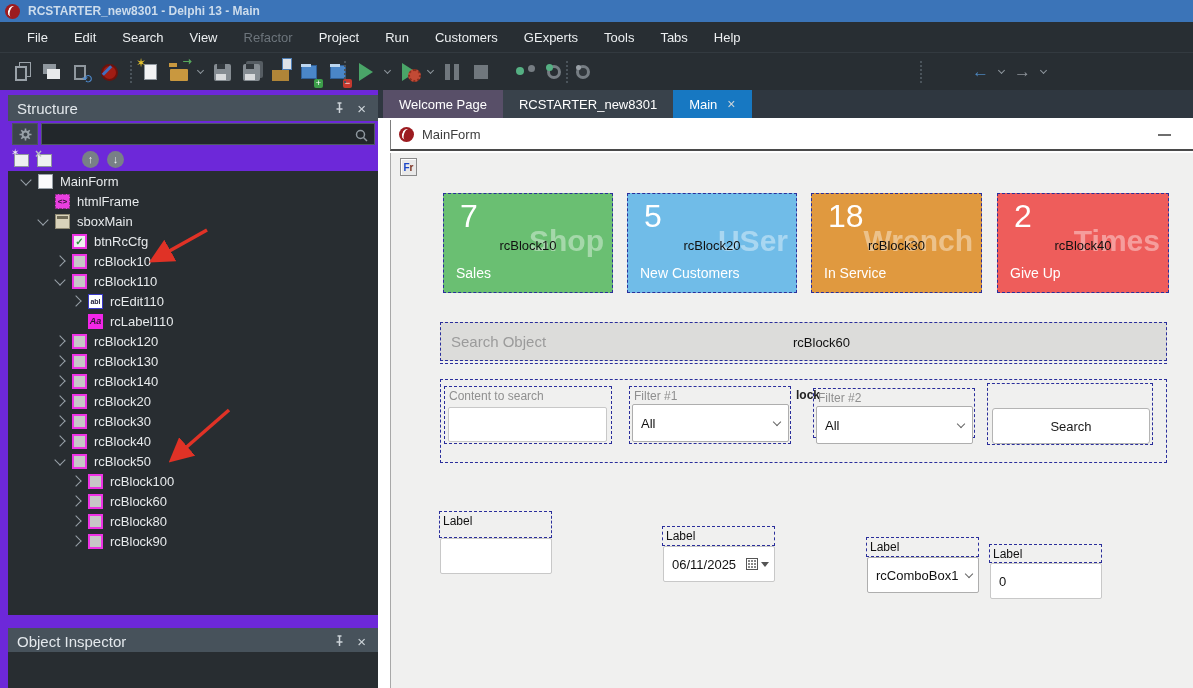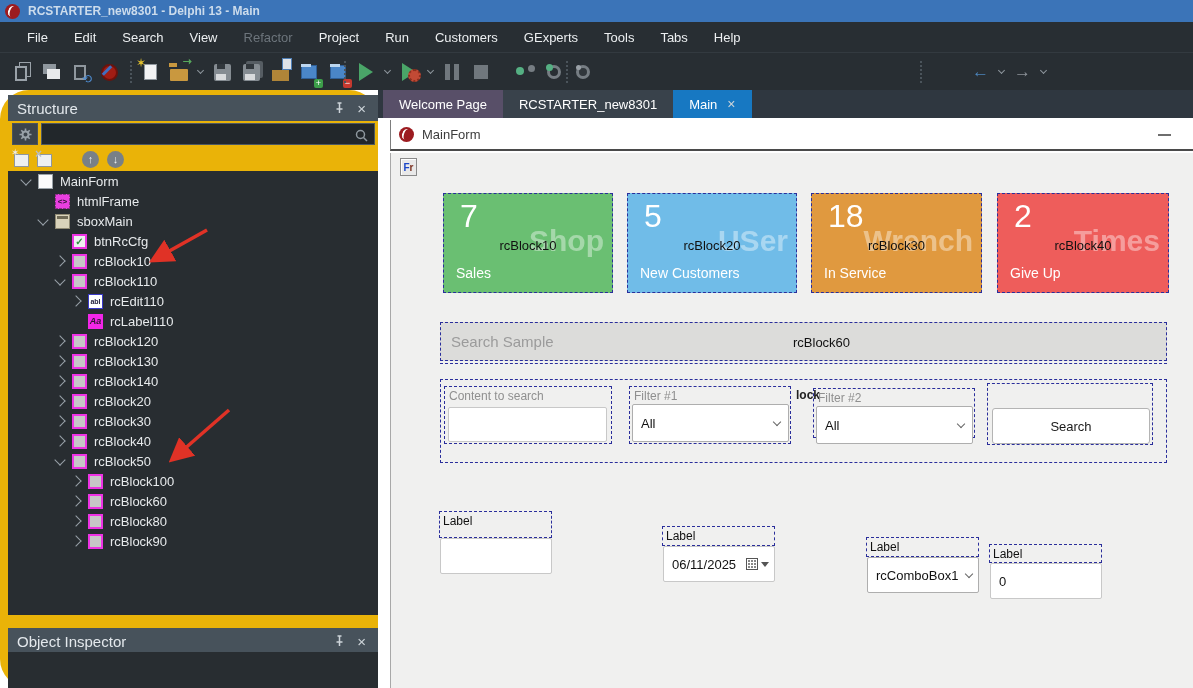--- a/index.html
+++ b/index.html
@@ -75,21 +75,21 @@
   .combo-dark { height:24px; background:#21262a; border:1px solid #5b666e; display:flex; align-items:center;
     color:#e8ecef; font-size:12px; padding:0 8px; gap:7px; }
   .winlogo { width:11px; height:11px; display:grid; grid-template-columns:5px 5px; grid-template-rows:5px 5px; gap:1px; }
   .winlogo i { background:#4aa0e4; }
   .combo-dark .chev.sm { margin-left:auto; }
   .i-pagec { width:13px; height:16px; background:#e8eaec; border:1px solid #8f979e; color:#31373c;
     font-size:9px; display:flex; align-items:flex-end; justify-content:center; }
   .navarrow { font-size:17px; font-weight:bold; }
 
   
-  #dock { left:0; top:90px; width:378px; height:598px; background:#eab308;border-radius:29px; }
+  #dock { left:0; top:90px; width:378px; height:598px; background:#6d28d9; }
   .panel-hdr { position:absolute; left:8px; width:370px; height:26px; background:#47525b;
     display:flex; align-items:center; color:#e3e8ec; font-size:15px; padding-left:9px; }
   .hdr-icons { margin-left:auto; display:flex; align-items:center; gap:12px; padding-right:12px; }
   .pin-ic svg { display:block; }
   .x-ic { color:#cdd4d9; font-size:15px; line-height:1; }
   #struct-search { left:8px; top:31px; width:370px; height:26px; display:flex; align-items:center; gap:3px; padding:2px 3px 2px 4px; }
   .gear-btn { width:26px; height:22px; background:#3c444b; border:1px solid #4a545c;
     display:flex; align-items:center; justify-content:center; }
   .search-input { flex:1; height:22px; background:#22272b; border:1px solid #4e5962;
     color:#dfe3e6; font-size:12px; padding:0 24px 0 6px; }
@@ -473,21 +473,21 @@
   <span class="cap">In Service</span>
 </div>
 <div class="tile" style="left: 997px; width: 172px; background-color: rgb(238, 93, 91);">
   <span class="num">2</span>
   <span class="word">Times</span>
   <span class="blk">rcBlock40</span>
   <span class="cap">Give Up</span>
 </div>
 
 <div class="abs dashed" id="searchbar">
-  <span class="ph">Search Sample</span>
+  <span class="ph">Search Object</span>
   <span class="blk">rcBlock60</span>
 </div>
 <div class="abs" id="searchbar-underline"></div>
 
 <div class="abs dashed" id="filterrow">
   <div class="fgroup" style="left:3px;top:6px;width:168px;height:58px">
     <span class="flabel">Content to search</span>
     <span class="wedit" style="left:3px;top:20px;width:159px;height:35px">
         <span></span>
       </span>

